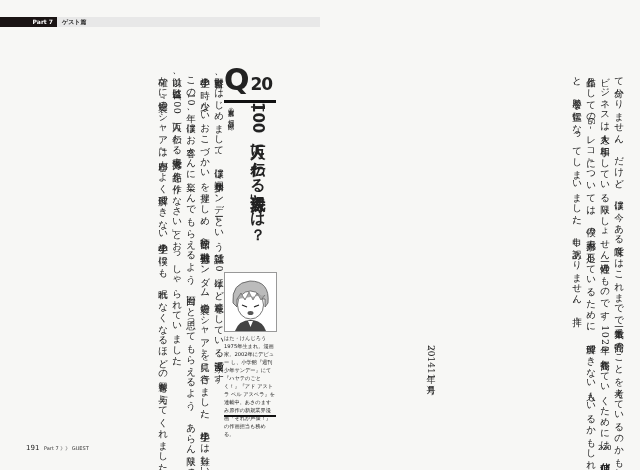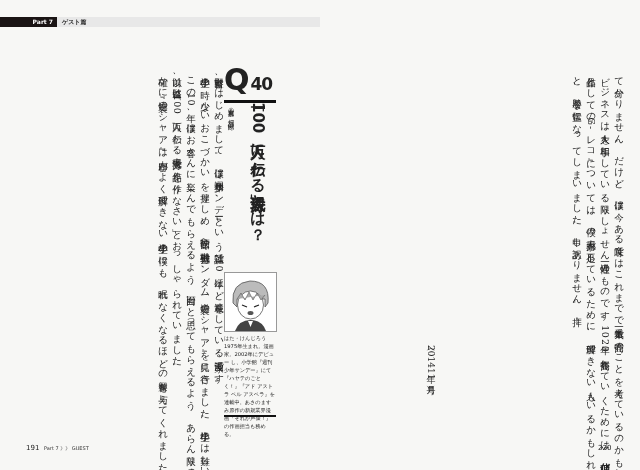--- a/index.html
+++ b/index.html
@@ -44,21 +44,21 @@
     <p>富野監督、はじめまして。僕は『週刊少年サンデー』という雑誌で10年ほど連載をしている漫画家です。</p>
     <p>小学生の時、少ないおこづかいを握りしめ、映画館へ『機動戦士ガンダム 逆襲のシャア』を見に行きました。小学生には難しい内容だったと思うのですが、とにかく「凄く面白いものを見た！」という興奮で胸がいっぱいになりました。それが僕の原体験となり、それから強く富野監督の言葉や作品を意識するようになりました。</p>
     <p>この10年、僕はお客さんに楽しんでもらえるよう、面白いと思ってもらえるよう、あらん限りの知恵を絞って自分なりに漫画を描いてきました。しかし、自分が思っているほどは、お客さんに喜んでもらえていないように感じます。</p>
     <p>以前、監督は「100万人に伝わる表現方法で作品を作りなさい」とおっしゃられていました。</p>
     <p>確かに『逆襲のシャア』は内容がよく理解できない小学生の僕にも、眠れなくなるほどの興奮を与えてくれました。だから僕も、100万人に伝わる表現方法で漫画が描けるようになろうと、</p>
   </div>
 
   <div class="q-block">
     <div class="q-num">
       <span class="q">Q</span>
-      <span class="n">40</span>
+      <span class="n">20</span>
     </div>
     <div class="q-rule"></div>
   </div>
   <div class="q-title">「100万人に伝わる表現方法」とは？</div>
   <div class="q-author">東京都◎畑 健二郎</div>
 
   <div class="portrait">
     <svg width="51" height="58" viewBox="0 0 51 58">
       <path d="M8 30 Q6 10 25 8 Q45 8 43 30 L40 34 L40 26 L12 26 L12 34 Z" fill="#bbb" stroke="#555" stroke-width="0.8"></path>
       <ellipse cx="25.5" cy="32" rx="13" ry="14" fill="#fff" stroke="#555" stroke-width="0.8"></ellipse>

